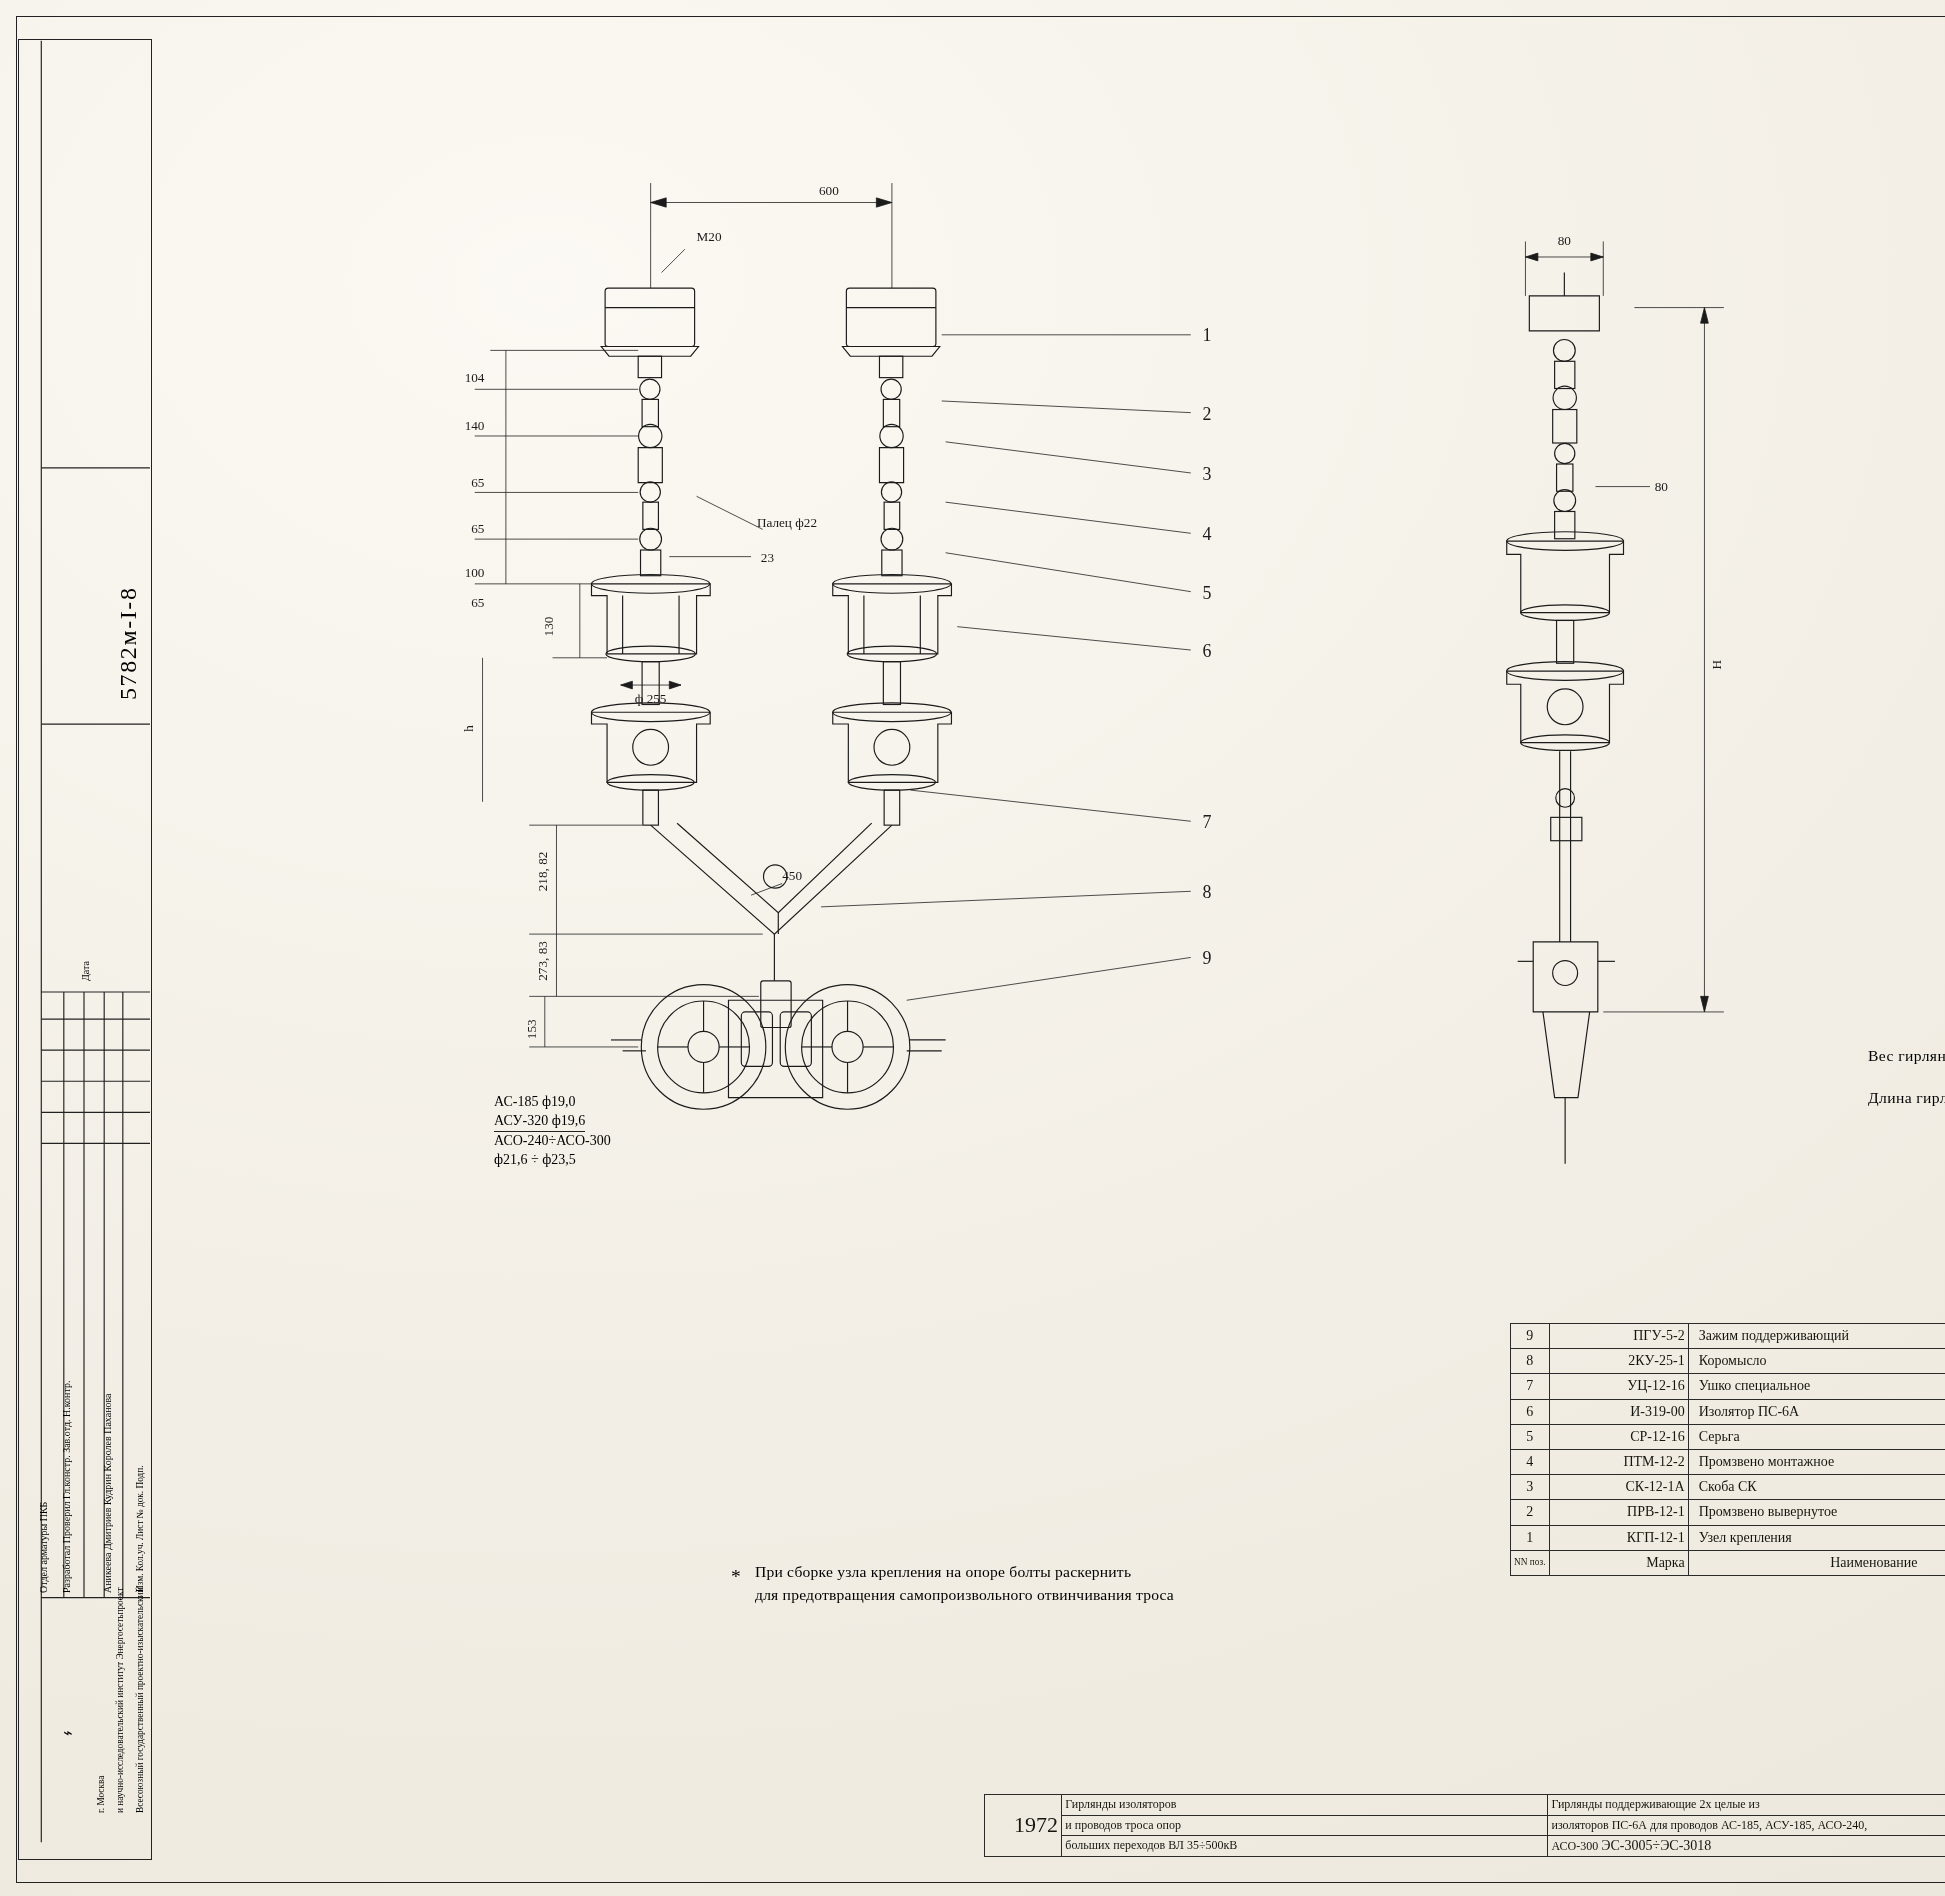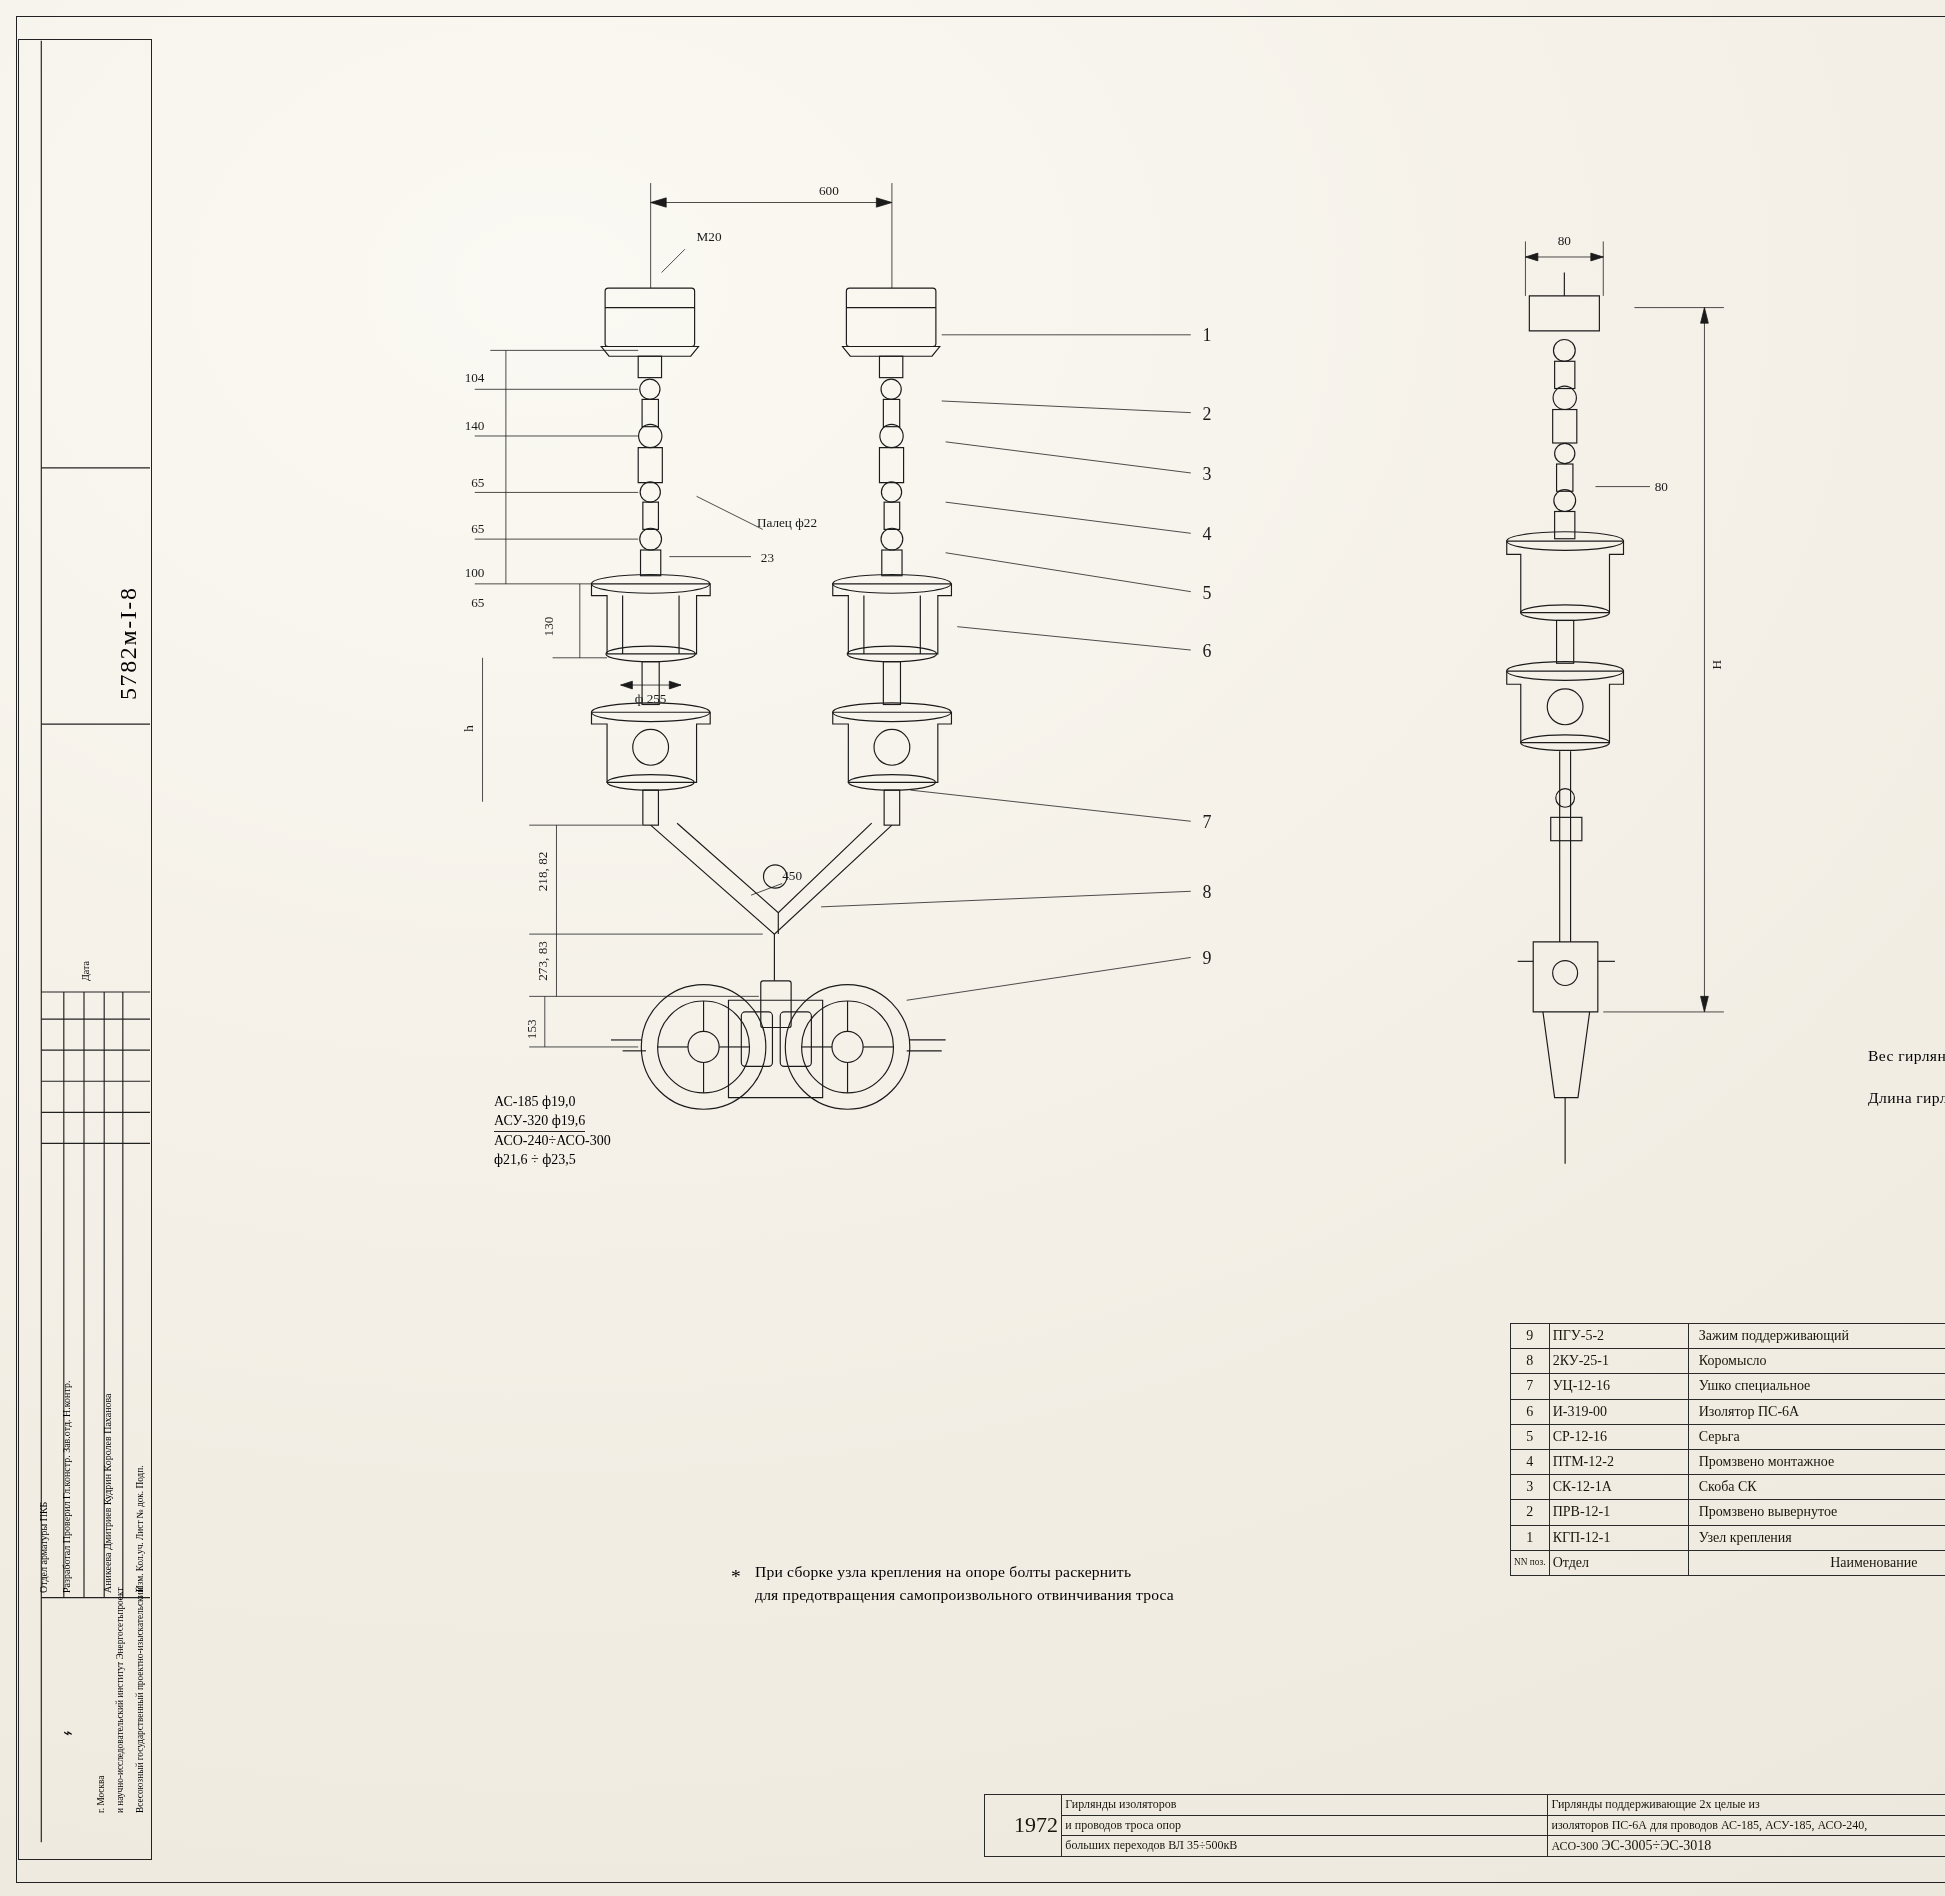--- a/index.html
+++ b/index.html
@@ -53,21 +53,21 @@
   
   .note-right {
     position:absolute; font-size:15.6px; letter-spacing:0.4px;
     font-family:"Liberation Serif", serif;
   }
   
   #bom-wrap { position:absolute; left:1510px; top:1323px; }
   #bom { font-size:14px; }
   #bom td { height:22.6px; }
   #bom .c-pos { width:27px; text-align:center; }
-  #bom .c-mark { width:132px; text-align:left; }
+  #bom .c-mark { width:132px; text-align:right; }
   #bom .c-name { width:350px; padding-left:10px; }
   #bom .small { font-size:9.3px; line-height:1.0; }
   
   #title-block { position:absolute; left:984px; top:1794px; }
   #tb { font-size:12px; }
   #tb td { height:18px; vertical-align:middle; }
   .tb-year { font-size:22px; text-align:right; width:70px; }
   .tb-c2 { width:479px; padding-left:4.7px; line-height:1.12; }
   .tb-c3 { width:607px; padding-left:4.7px; line-height:1.12; }
   .tb-sub { font-size:14px; }
@@ -441,21 +441,21 @@
 
       </tr>
       <tr>
         <td class="c-pos">1</td>
         <td class="c-mark">КГП-12-1</td>
         <td class="c-name">Узел крепления</td>
 
       </tr>
       <tr>
         <td class="c-pos small">NN поз.</td>
-        <td class="c-mark">Отдел</td>
+        <td class="c-mark">Марка</td>
         <td class="c-name" style="text-align:center;">Наименование</td>
 
       </tr>
     </tbody>
       </table>
   </div>
 
   <div id="title-block">
     <table class="grid" id="tb">
       <tbody>

